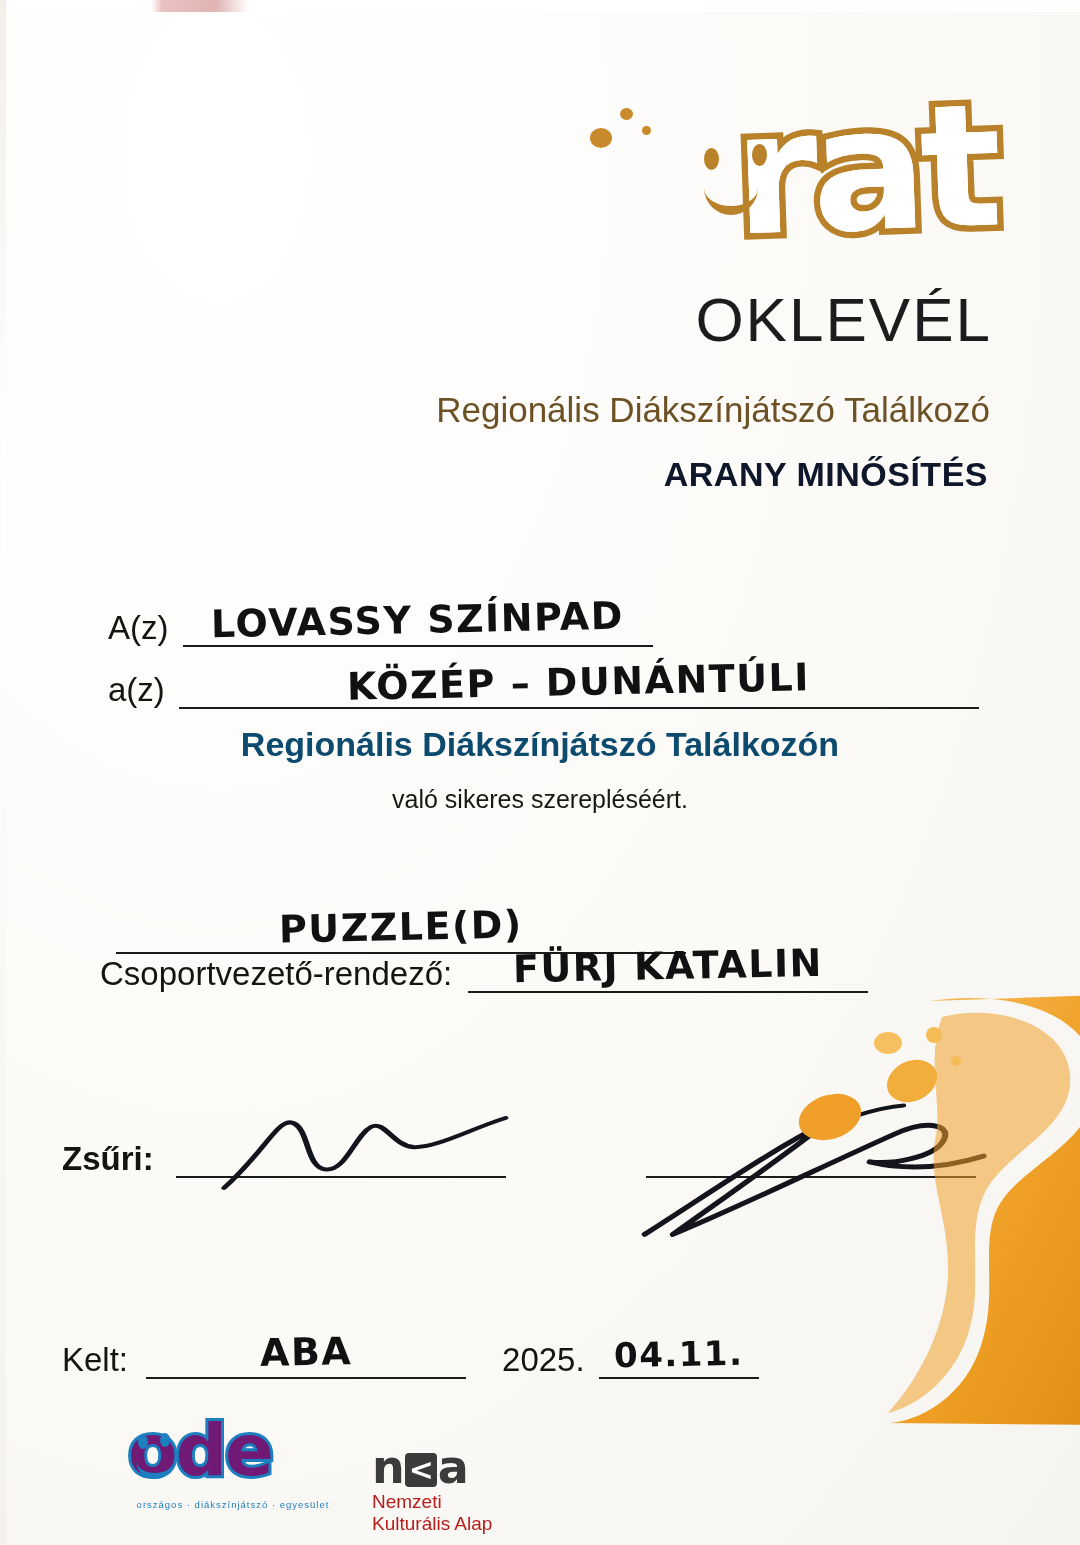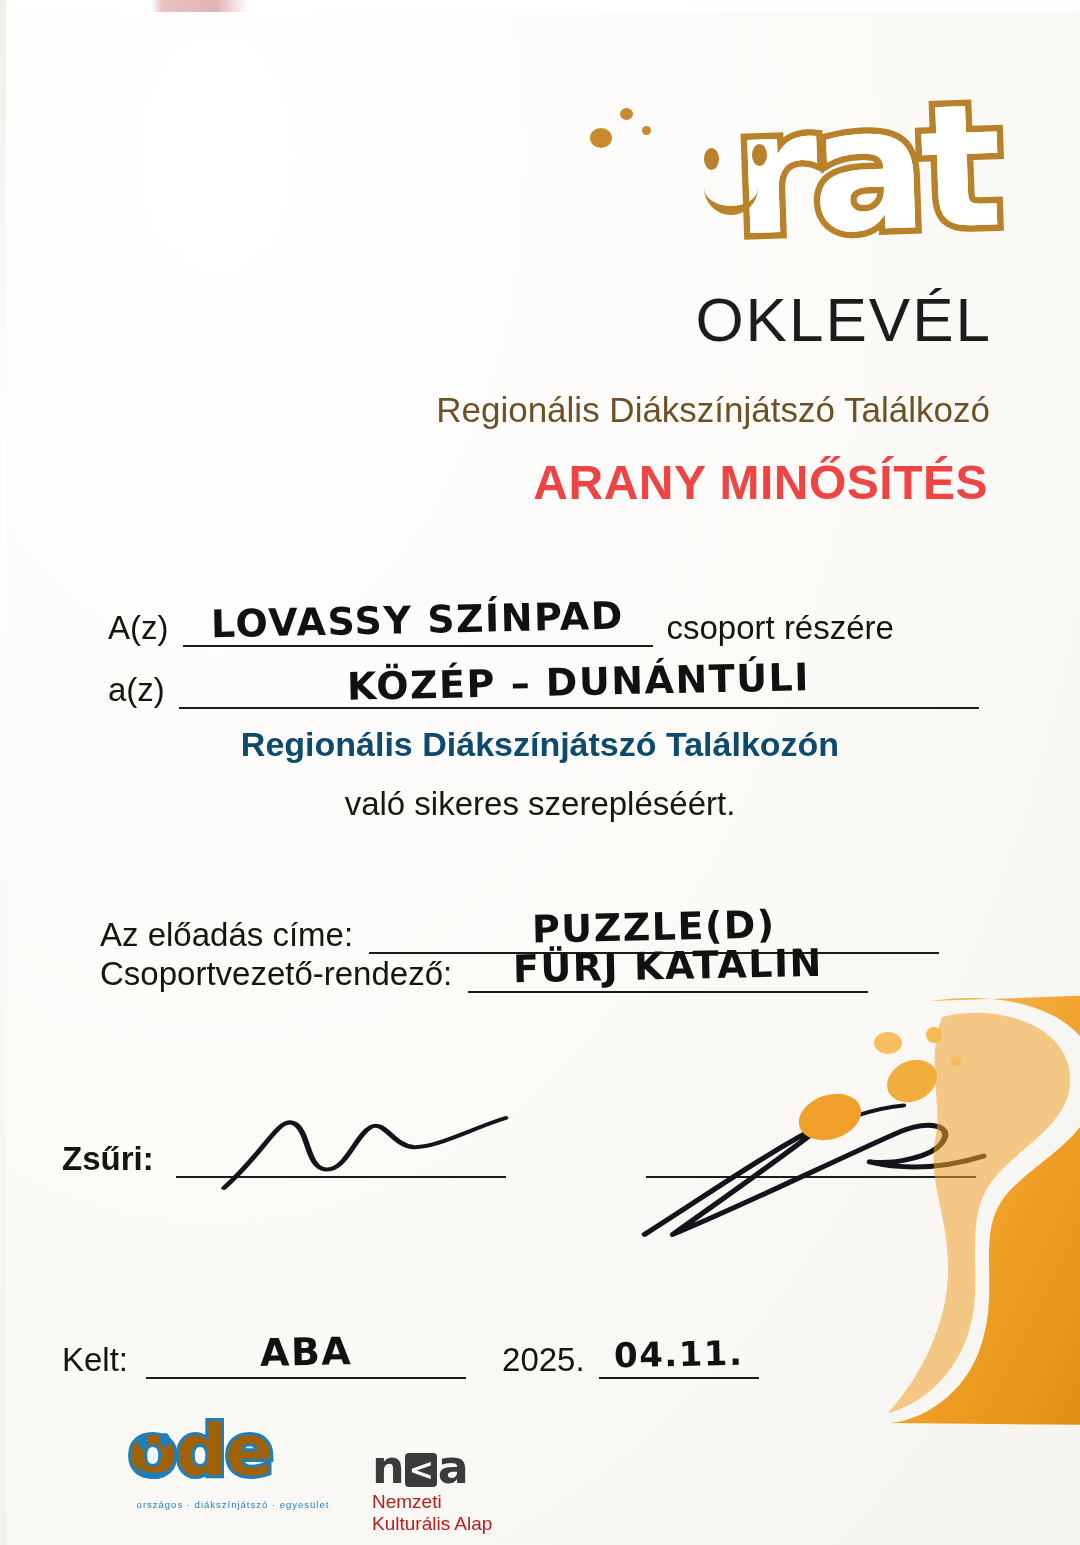--- a/index.html
+++ b/index.html
@@ -110,24 +110,24 @@
     top: 390px;
     right: 90px;
     font-size: 35px;
     color: #6d5125;
     font-family: "Liberation Sans", sans-serif;
   }
   .h-sub2 {
     position: absolute;
     top: 455px;
     right: 92px;
-    font-size: 48px;
+    font-size: 34px;
     font-weight: bold;
     letter-spacing: .5px;
-    color: #ef4444;
+    color: #0f172a;
     font-family: "Liberation Sans", sans-serif;
   }
 
   
   .row {
     position: absolute;
     display: flex;
     align-items: flex-end;
     font-size: 33px;
     color: #15150f;
@@ -162,21 +162,21 @@
     text-align: center;
     font-weight: bold;
     font-size: 34px;
     color: #0c4a6e;
     font-family: "Liberation Sans", sans-serif;
   }
   .center-plain {
     position: absolute;
     width: 100%;
     text-align: center;
-    font-size: 33px;
+    font-size: 25px;
     color: #18180f;
     font-family: "Liberation Sans", sans-serif;
   }
 
   .row-title { top: 905px; left: 100px; }
   .row-dir   { top: 944px; left: 100px; }
   .row-jury  { top: 1140px; left: 62px; font-weight: bold; }
   .row-date  { top: 1330px; left: 62px; }
 
   
@@ -219,21 +219,21 @@
     position: absolute;
     left: 128px;
     bottom: 22px;
     width: 210px;
     height: 110px;
   }
   .ode-text {
     font-family: "DejaVu Sans", sans-serif;
     font-weight: bold;
     font-size: 72px;
-    color: #a16207;
+    color: #701a75;
     -webkit-text-stroke: 6px #1b7fc0;
     paint-order: stroke fill;
     letter-spacing: -2px;
     line-height: 74px;
   }
   .ode-sub {
     font-size: 9.5px;
     color: #1b7fc0;
     letter-spacing: 1px;
     font-family: "Liberation Sans", sans-serif;
@@ -295,35 +295,33 @@
 
   <div class="h-oklevel">OKLEVÉL</div>
   <div class="h-sub1">Regionális Diákszínjátszó Találkozó</div>
   <div class="h-sub2">ARANY MINŐSÍTÉS</div>
 
   <div class="row row-az">
     <span>A(z)</span>
     <span class="fill-line" style="width:470px;margin:0 14px;">
       <span class="hand">LOVASSY SZÍNPAD</span>
     </span>
-    <span>csoport részére</span>
   </div>
 
   <div class="row row-a2">
     <span>a(z)</span>
     <span class="fill-line" style="width:800px;margin:0 14px;">
       <span class="hand">KÖZÉP – DUNÁNTÚLI</span>
     </span>
   </div>
 
   <div class="center-bold" style="top:725px;">Regionális Diákszínjátszó Találkozón</div>
   <div class="center-plain" style="top:785px;">való sikeres szerepléséért.</div>
 
   <div class="row row-title">
-    <span>Az előadás címe:</span>
     <span class="fill-line" style="width:570px;margin-left:16px;">
       <span class="hand">PUZZLE(D)</span>
     </span>
   </div>
 
   <div class="row row-dir">
     <span>Csoportvezető-rendező:</span>
     <span class="fill-line" style="width:400px;margin-left:16px;">
       <span class="hand">FÜRJ KATALIN</span>
     </span>

